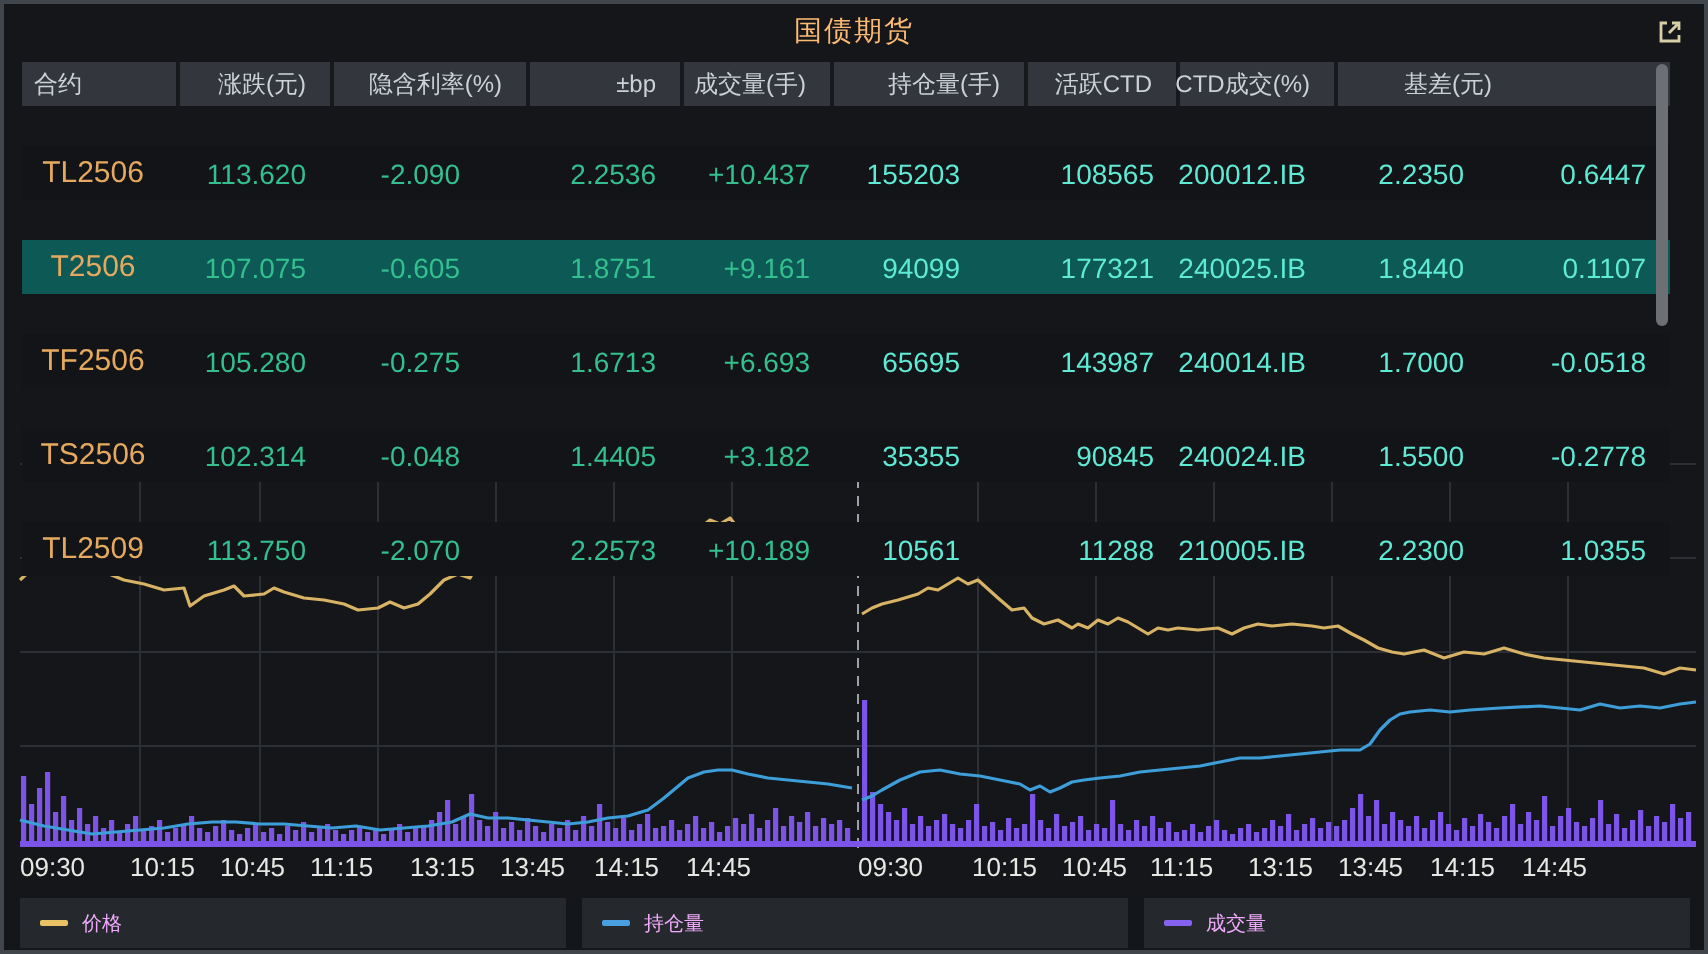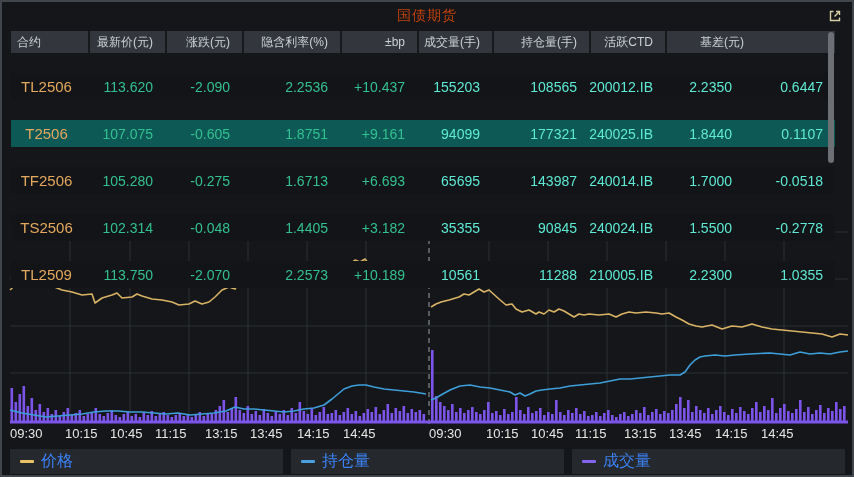--- a/index.html
+++ b/index.html
@@ -6,21 +6,21 @@
   html,body { width: 854px; height: 477px; }
   body {
     position: relative; overflow: hidden;
     background: #141619;
     border: 2px solid #41454c;
     font-family: "Liberation Sans", "DejaVu Sans", sans-serif;
   }
   
   .title-bar { position: absolute; top: 0; left: 0; right: 0; height: 28px;
     display: flex; align-items: center; justify-content: center; }
-  .title { color: #c2410c; font-size: 14px; letter-spacing: 1px; }
+  .title { color: #fdba74; font-size: 14px; letter-spacing: 1px; }
   .expand-btn { position: absolute; right: 9px; top: 6px; width: 16px; height: 16px; cursor: pointer; }
   
   .tbl { position: absolute; left: 9px; top: 29px; width: 824px; }
   .tbl-header { display: flex; height: 22px; background: #33373d; align-items: center;
     color: #ccd1d7; font-size: 12px; }
   .tbl-header .cell { border-left: 2px solid #17191d; height: 100%; display: flex;
     align-items: center; justify-content: flex-end; }
   .tbl-header .cell.c0 { border-left: none; justify-content: flex-start; }
   .row { display: flex; height: 27px; margin-top: 20px; background: #121417;
     align-items: center; font-size: 14px; cursor: pointer; }
@@ -37,21 +37,21 @@
     background: #6c6f74; border-radius: 3px; cursor: pointer; }
   
   #chart { position: absolute; left: 0; top: 0; }
   .xaxis { position: absolute; left: 0; top: 424px; width: 854px; height: 18px; }
   .xaxis span { position: absolute; top: 0; color: #e6e8e4; font-size: 13px; }
   
   .legend { position: absolute; left: 8px; right: 7px; top: 447px; display: flex; gap: 8px; }
   .lg-box { flex: 1; height: 25px; background: #25282d; display: flex; align-items: center;
     padding-left: 10px; gap: 7px; cursor: pointer; }
   .lg-dash { width: 14px; height: 3px; border-radius: 1px; }
-  .lg-label { color: #3b82f6; font-size: 16px; }
+  .lg-label { color: #f0abfc; font-size: 10px; }
 </style>
 </head>
 <body>
 
 <svg id="chart" width="854" height="477" viewBox="0 0 854 477">
     <line x1="68" y1="228" x2="68" y2="420" stroke="#2c3035" stroke-width="1"></line>
     <line x1="128" y1="228" x2="128" y2="420" stroke="#2c3035" stroke-width="1"></line>
     <line x1="187" y1="228" x2="187" y2="420" stroke="#2c3035" stroke-width="1"></line>
     <line x1="246" y1="228" x2="246" y2="420" stroke="#2c3035" stroke-width="1"></line>
     <line x1="305" y1="228" x2="305" y2="420" stroke="#2c3035" stroke-width="1"></line>
@@ -287,27 +287,27 @@
 </div>
 <svg class="expand-btn" viewBox="0 0 16 16">
   <path d="M6.5 3.5 H3.5 V12.5 H12.5 V9.5" fill="none" stroke="#d8cfa6" stroke-width="1.4"></path>
   <path d="M9 3.5 H12.5 V7" fill="none" stroke="#d8cfa6" stroke-width="1.4"></path>
   <path d="M12.2 3.8 L7.5 8.5" fill="none" stroke="#d8cfa6" stroke-width="1.4"></path>
 </svg>
 
 <div class="tbl">
   <div class="tbl-header">
       <div class="cell c0">合约</div>
-      <div class="cell c1">最新价(元)</div>
       <div class="cell c2">涨跌(元)</div>
       <div class="cell c3">隐含利率(%)</div>
       <div class="cell c4">±bp</div>
       <div class="cell c5">成交量(手)</div>
       <div class="cell c6">持仓量(手)</div>
       <div class="cell c7">活跃CTD</div>
+      <div class="cell c8">CTD成交(%)</div>
       <div class="cell c9">基差(元)</div>
     </div>
   <div id="tbody">
       <div class="row">
         <div class="cell c0 contract">TL2506</div>
         <div class="cell c1 green">113.620</div>
         <div class="cell c2 green">-2.090</div>
         <div class="cell c3 green">2.2536</div>
         <div class="cell c4 green">+10.437</div>
         <div class="cell c5 cream">155203</div>

